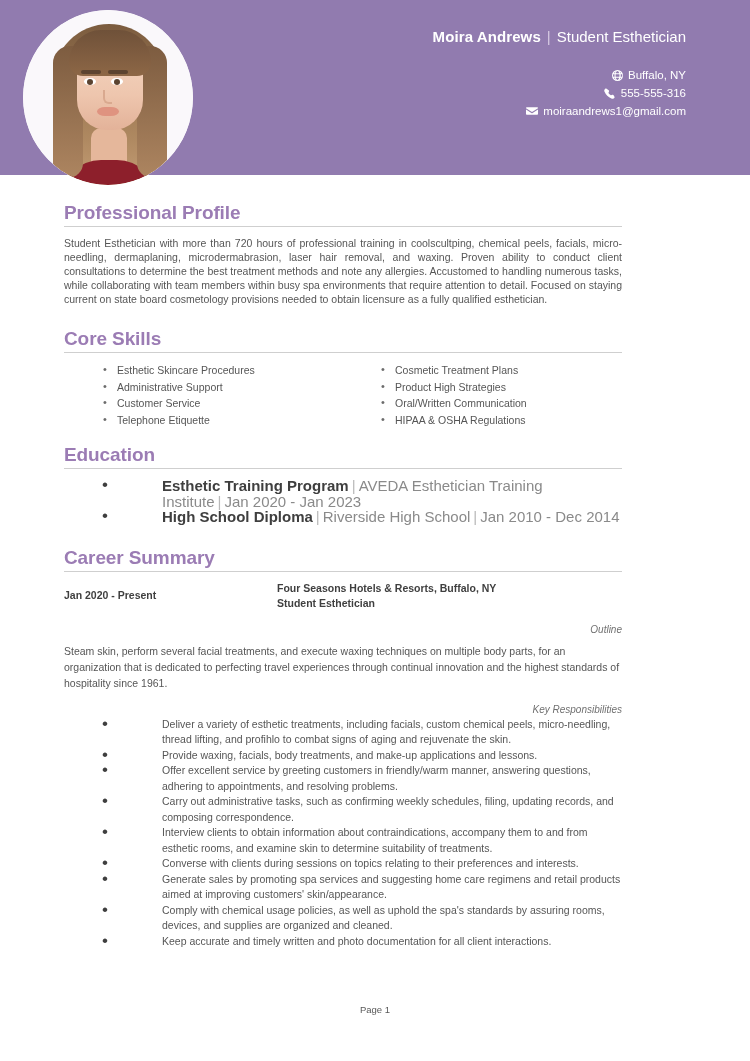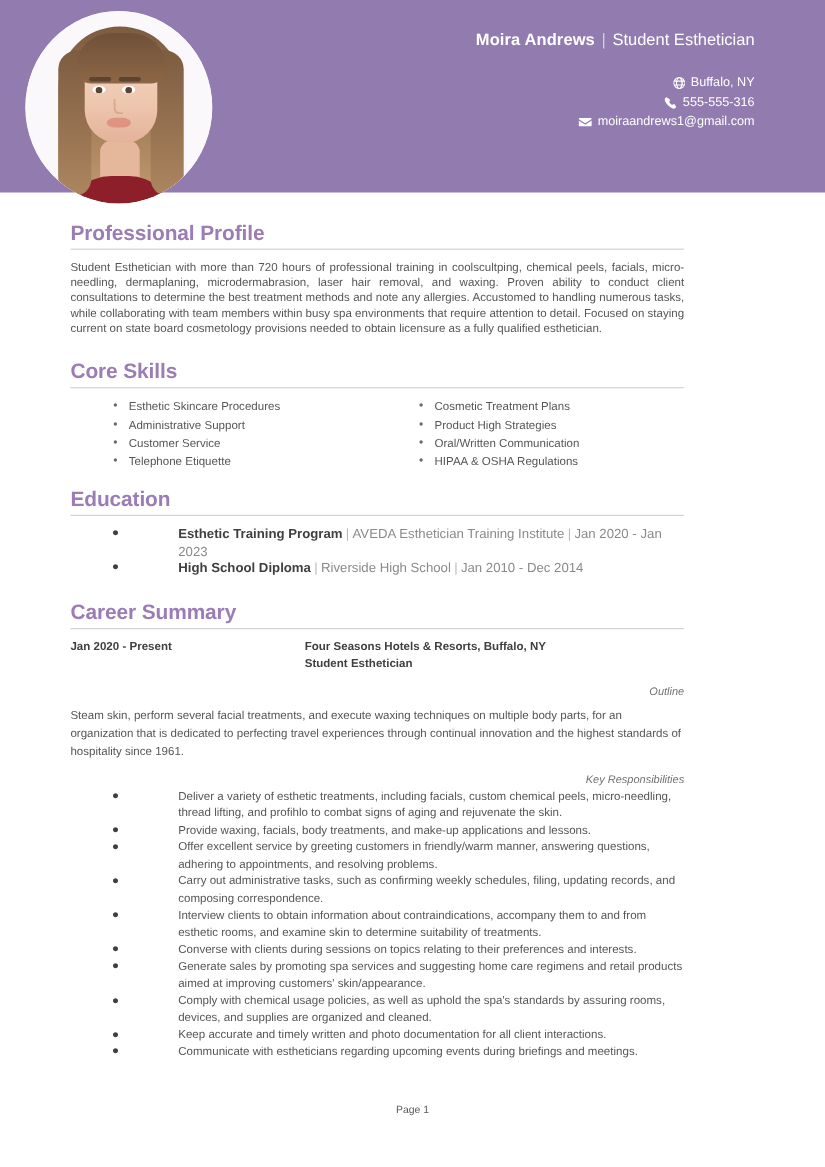--- a/index.html
+++ b/index.html
@@ -265,21 +265,21 @@
     left: 3px;
     top: -1px;
     font-size: 11px;
     color: #6b6b6b;
   }
 
   
   .edu-list { padding-left: 38px; }
   .edu-item {
     position: relative;
-    font-size: 12px;
+    font-size: 15px;
     line-height: 15.5px;
     color: #8a8a8a;
     padding-left: 60px;
   }
   .edu-item::before {
     content: "•";
     position: absolute;
     left: 0px;
     top: -2px;
     font-size: 17px;
@@ -290,20 +290,21 @@
     font-weight: bold;
     color: #3f3f3f;
   }
   .edu-sep { color: #b9b9b9; padding: 0 3px; }
   .edu-plain { color: #8a8a8a; }
 
   
   .job-head {
     display: flex;
     margin-top: 2px;
+    align-items: center;
   }
   .job-dates {
     width: 213px;
     flex: none;
     font-size: 10.5px;
     font-weight: bold;
     color: #3f3f3f;
     line-height: 15px;
   }
   .job-right {
@@ -498,21 +499,20 @@
       <div class="resp-list">
         <div class="resp-item">Deliver a variety of esthetic treatments, including facials, custom chemical peels, micro-needling, thread lifting, and profihlo to combat signs of aging and rejuvenate the skin.</div>
         <div class="resp-item">Provide waxing, facials, body treatments, and make-up applications and lessons.</div>
         <div class="resp-item">Offer excellent service by greeting customers in friendly/warm manner, answering questions, adhering to appointments, and resolving problems.</div>
         <div class="resp-item">Carry out administrative tasks, such as confirming weekly schedules, filing, updating records, and composing correspondence.</div>
         <div class="resp-item">Interview clients to obtain information about contraindications, accompany them to and from esthetic rooms, and examine skin to determine suitability of treatments.</div>
         <div class="resp-item">Converse with clients during sessions on topics relating to their preferences and interests.</div>
         <div class="resp-item">Generate sales by promoting spa services and suggesting home care regimens and retail products aimed at improving customers' skin/appearance.</div>
         <div class="resp-item">Comply with chemical usage policies, as well as uphold the spa's standards by assuring rooms, devices, and supplies are organized and cleaned.</div>
         <div class="resp-item">Keep accurate and timely written and photo documentation for all client interactions.</div>
-        <div class="resp-item">Communicate with estheticians regarding upcoming events during briefings and meetings.</div>
       </div>
 
     </div>
 
   </div>
 
   <div class="footer">
     <span>Page 1</span>
   </div>
 

